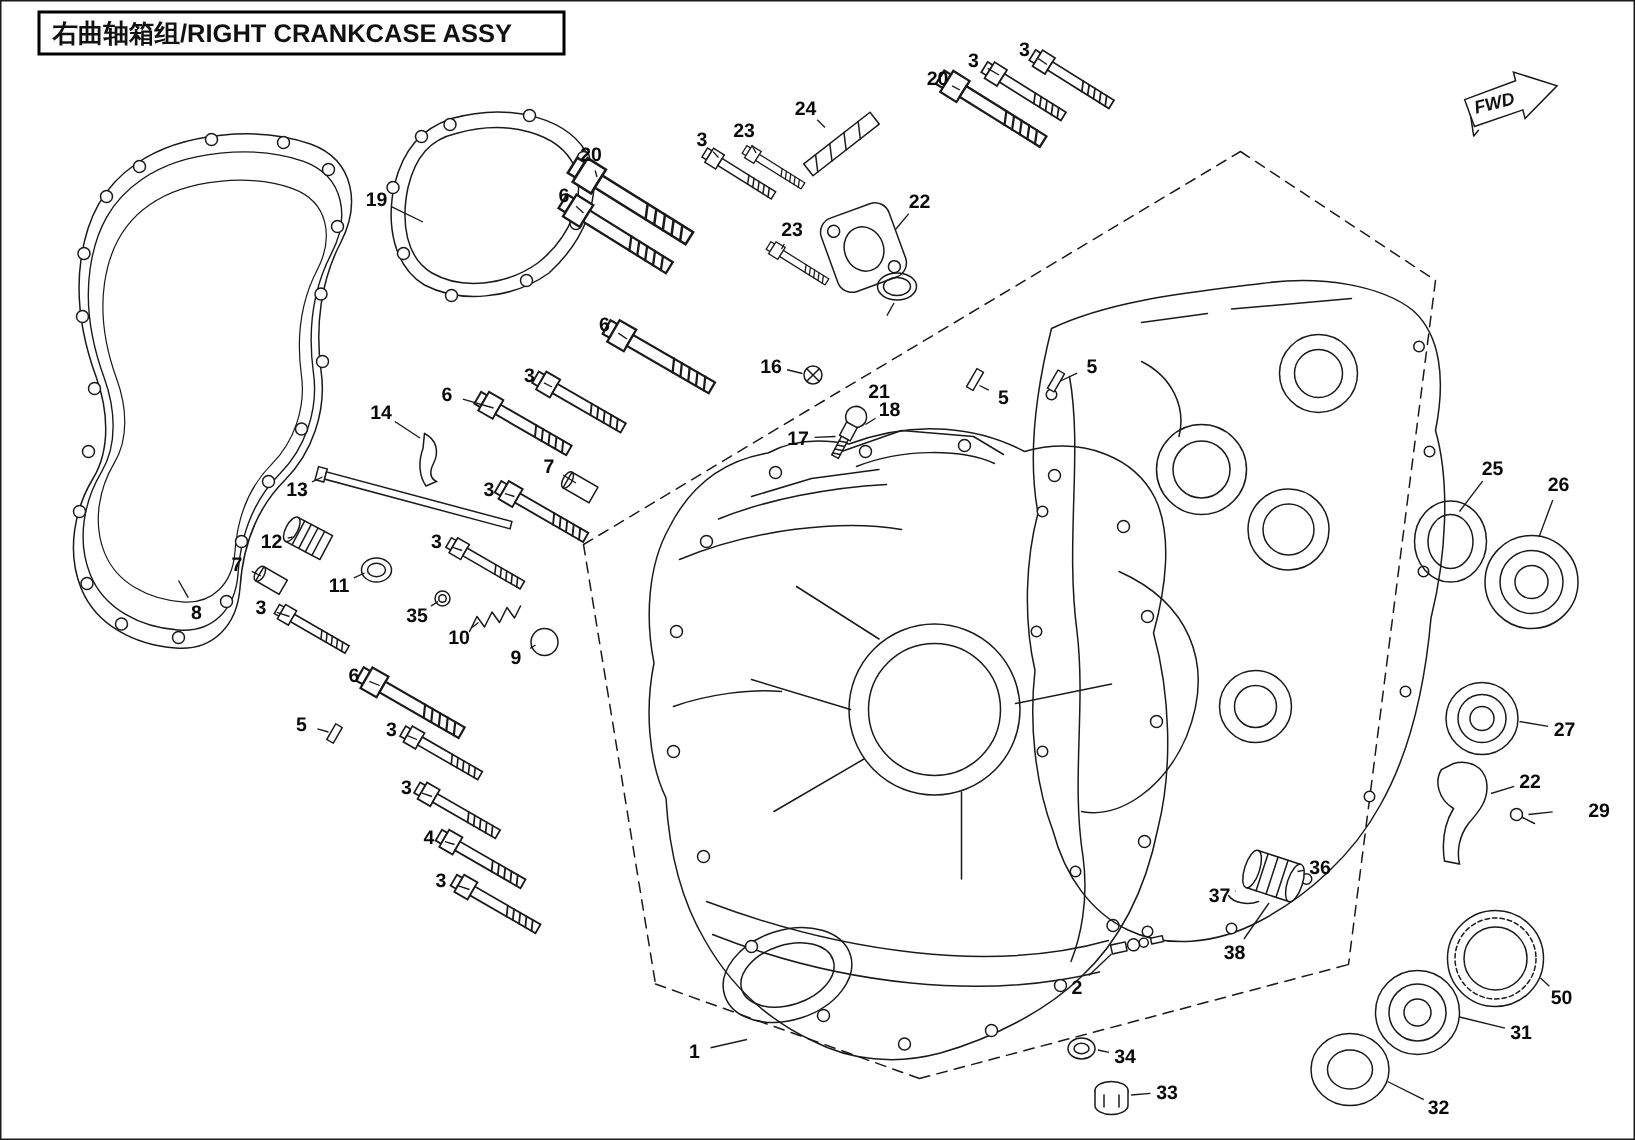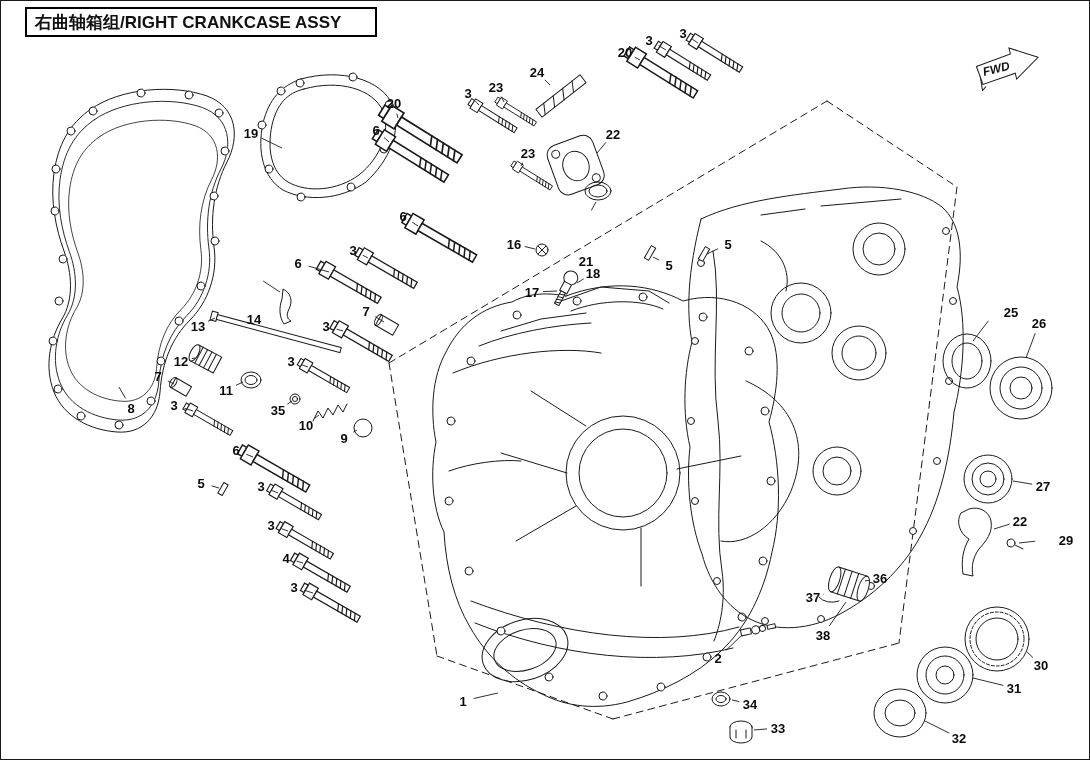--- a/index.html
+++ b/index.html
@@ -377,49 +377,49 @@
       <div class="callout" style="left: 648px; top: 39px;">3</div>
       <div class="callout" style="left: 682px; top: 32px;">3</div>
       <div class="callout" style="left: 513px; top: 243px;">16</div>
       <div class="callout" style="left: 668px; top: 264px;">5</div>
       <div class="callout" style="left: 727px; top: 243px;">5</div>
       <div class="callout" style="left: 592px; top: 272px;">18</div>
       <div class="callout" style="left: 531px; top: 291px; text-align: center;">17</div>
       <div class="callout" style="left: 402px; top: 215px;">6</div>
       <div class="callout" style="left: 352px; top: 249px;">3</div>
       <div class="callout" style="left: 297px; top: 262px;">6</div>
-      <div class="callout" style="left: 253px; top: 274px; margin-top: 44px;">14</div>
+      <div class="callout" style="left: 253px; top: 274px;">14</div>
       <div class="callout" style="left: 325px; top: 325px;">3</div>
       <div class="callout" style="left: 365px; top: 310px;">7</div>
       <div class="callout" style="left: 197px; top: 325px;">13</div>
       <div class="callout" style="left: 180px; top: 360px;">12</div>
       <div class="callout" style="left: 157px; top: 375px;">7</div>
       <div class="callout" style="left: 225px; top: 389px;">11</div>
       <div class="callout" style="left: 290px; top: 360px;">3</div>
       <div class="callout" style="left: 277px; top: 409px;">35</div>
       <div class="callout" style="left: 173px; top: 404px;">3</div>
       <div class="callout" style="left: 305px; top: 424px;">10</div>
       <div class="callout" style="left: 343px; top: 437px;">9</div>
       <div class="callout" style="left: 235px; top: 449px;">6</div>
       <div class="callout" style="left: 200px; top: 482px;">5</div>
       <div class="callout" style="left: 260px; top: 485px;">3</div>
       <div class="callout" style="left: 270px; top: 524px;">3</div>
       <div class="callout" style="left: 285px; top: 557px;">4</div>
       <div class="callout" style="left: 293px; top: 586px;">3</div>
       <div class="callout" style="left: 130px; top: 407px;">8</div>
-      <div class="callout" style="left: 994px; top: 311px; margin-left: 16px;">25</div>
+      <div class="callout" style="left: 994px; top: 311px;">25</div>
       <div class="callout" style="left: 1038px; top: 322px;">26</div>
       <div class="callout" style="left: 1042px; top: 485px;">27</div>
       <div class="callout" style="left: 1019px; top: 520px;">22</div>
       <div class="callout" style="left: 1045px; top: 539px; margin-left: 20px;">29</div>
       <div class="callout" style="left: 879px; top: 577px; text-align: center;">36</div>
       <div class="callout" style="left: 812px; top: 596px;">37</div>
       <div class="callout" style="left: 822px; top: 634px;">38</div>
       <div class="callout" style="left: 717px; top: 657px;">2</div>
       <div class="callout" style="left: 462px; top: 700px;">1</div>
       <div class="callout" style="left: 749px; top: 703px; text-align: center;">34</div>
       <div class="callout" style="left: 777px; top: 727px; text-align: right;">33</div>
-      <div class="callout" style="left: 1040px; top: 664px;">30</div>
+      <div class="callout" style="left: 1040px; top: 664px;">50</div>
       <div class="callout" style="left: 1013px; top: 687px;">31</div>
       <div class="callout" style="left: 958px; top: 737px;">32</div>
     </div>
 
 </div>
 
 </body></html>

